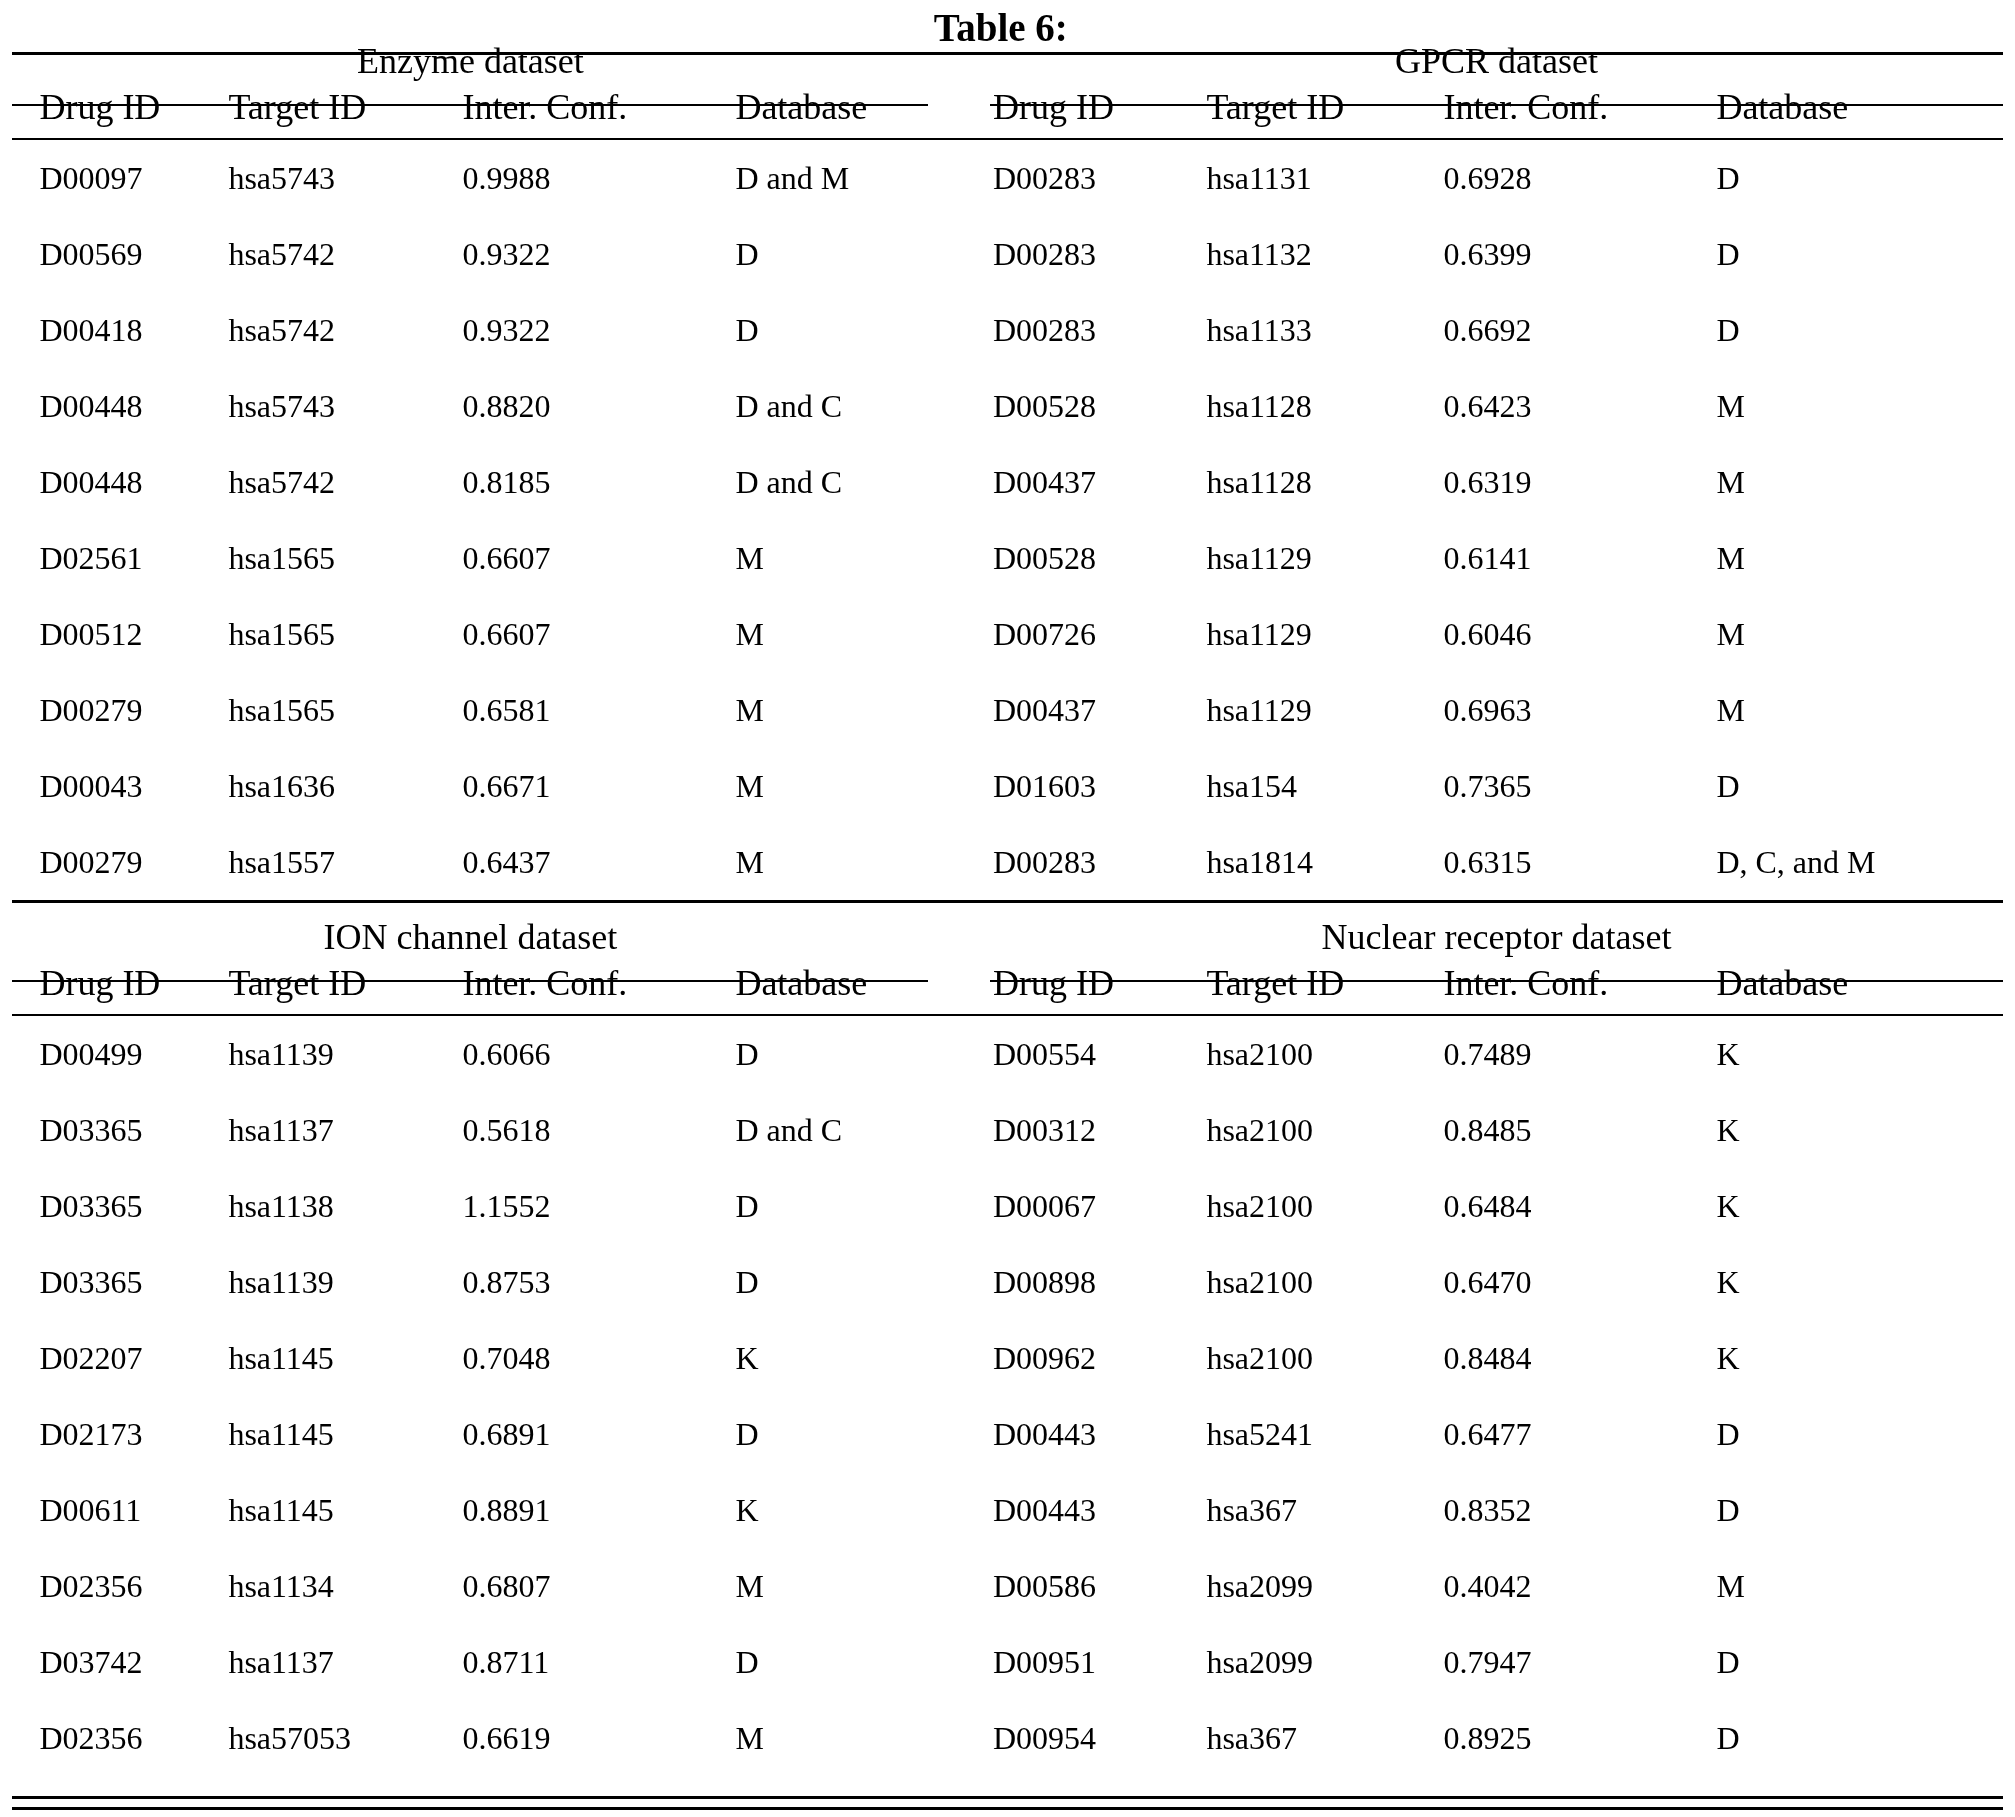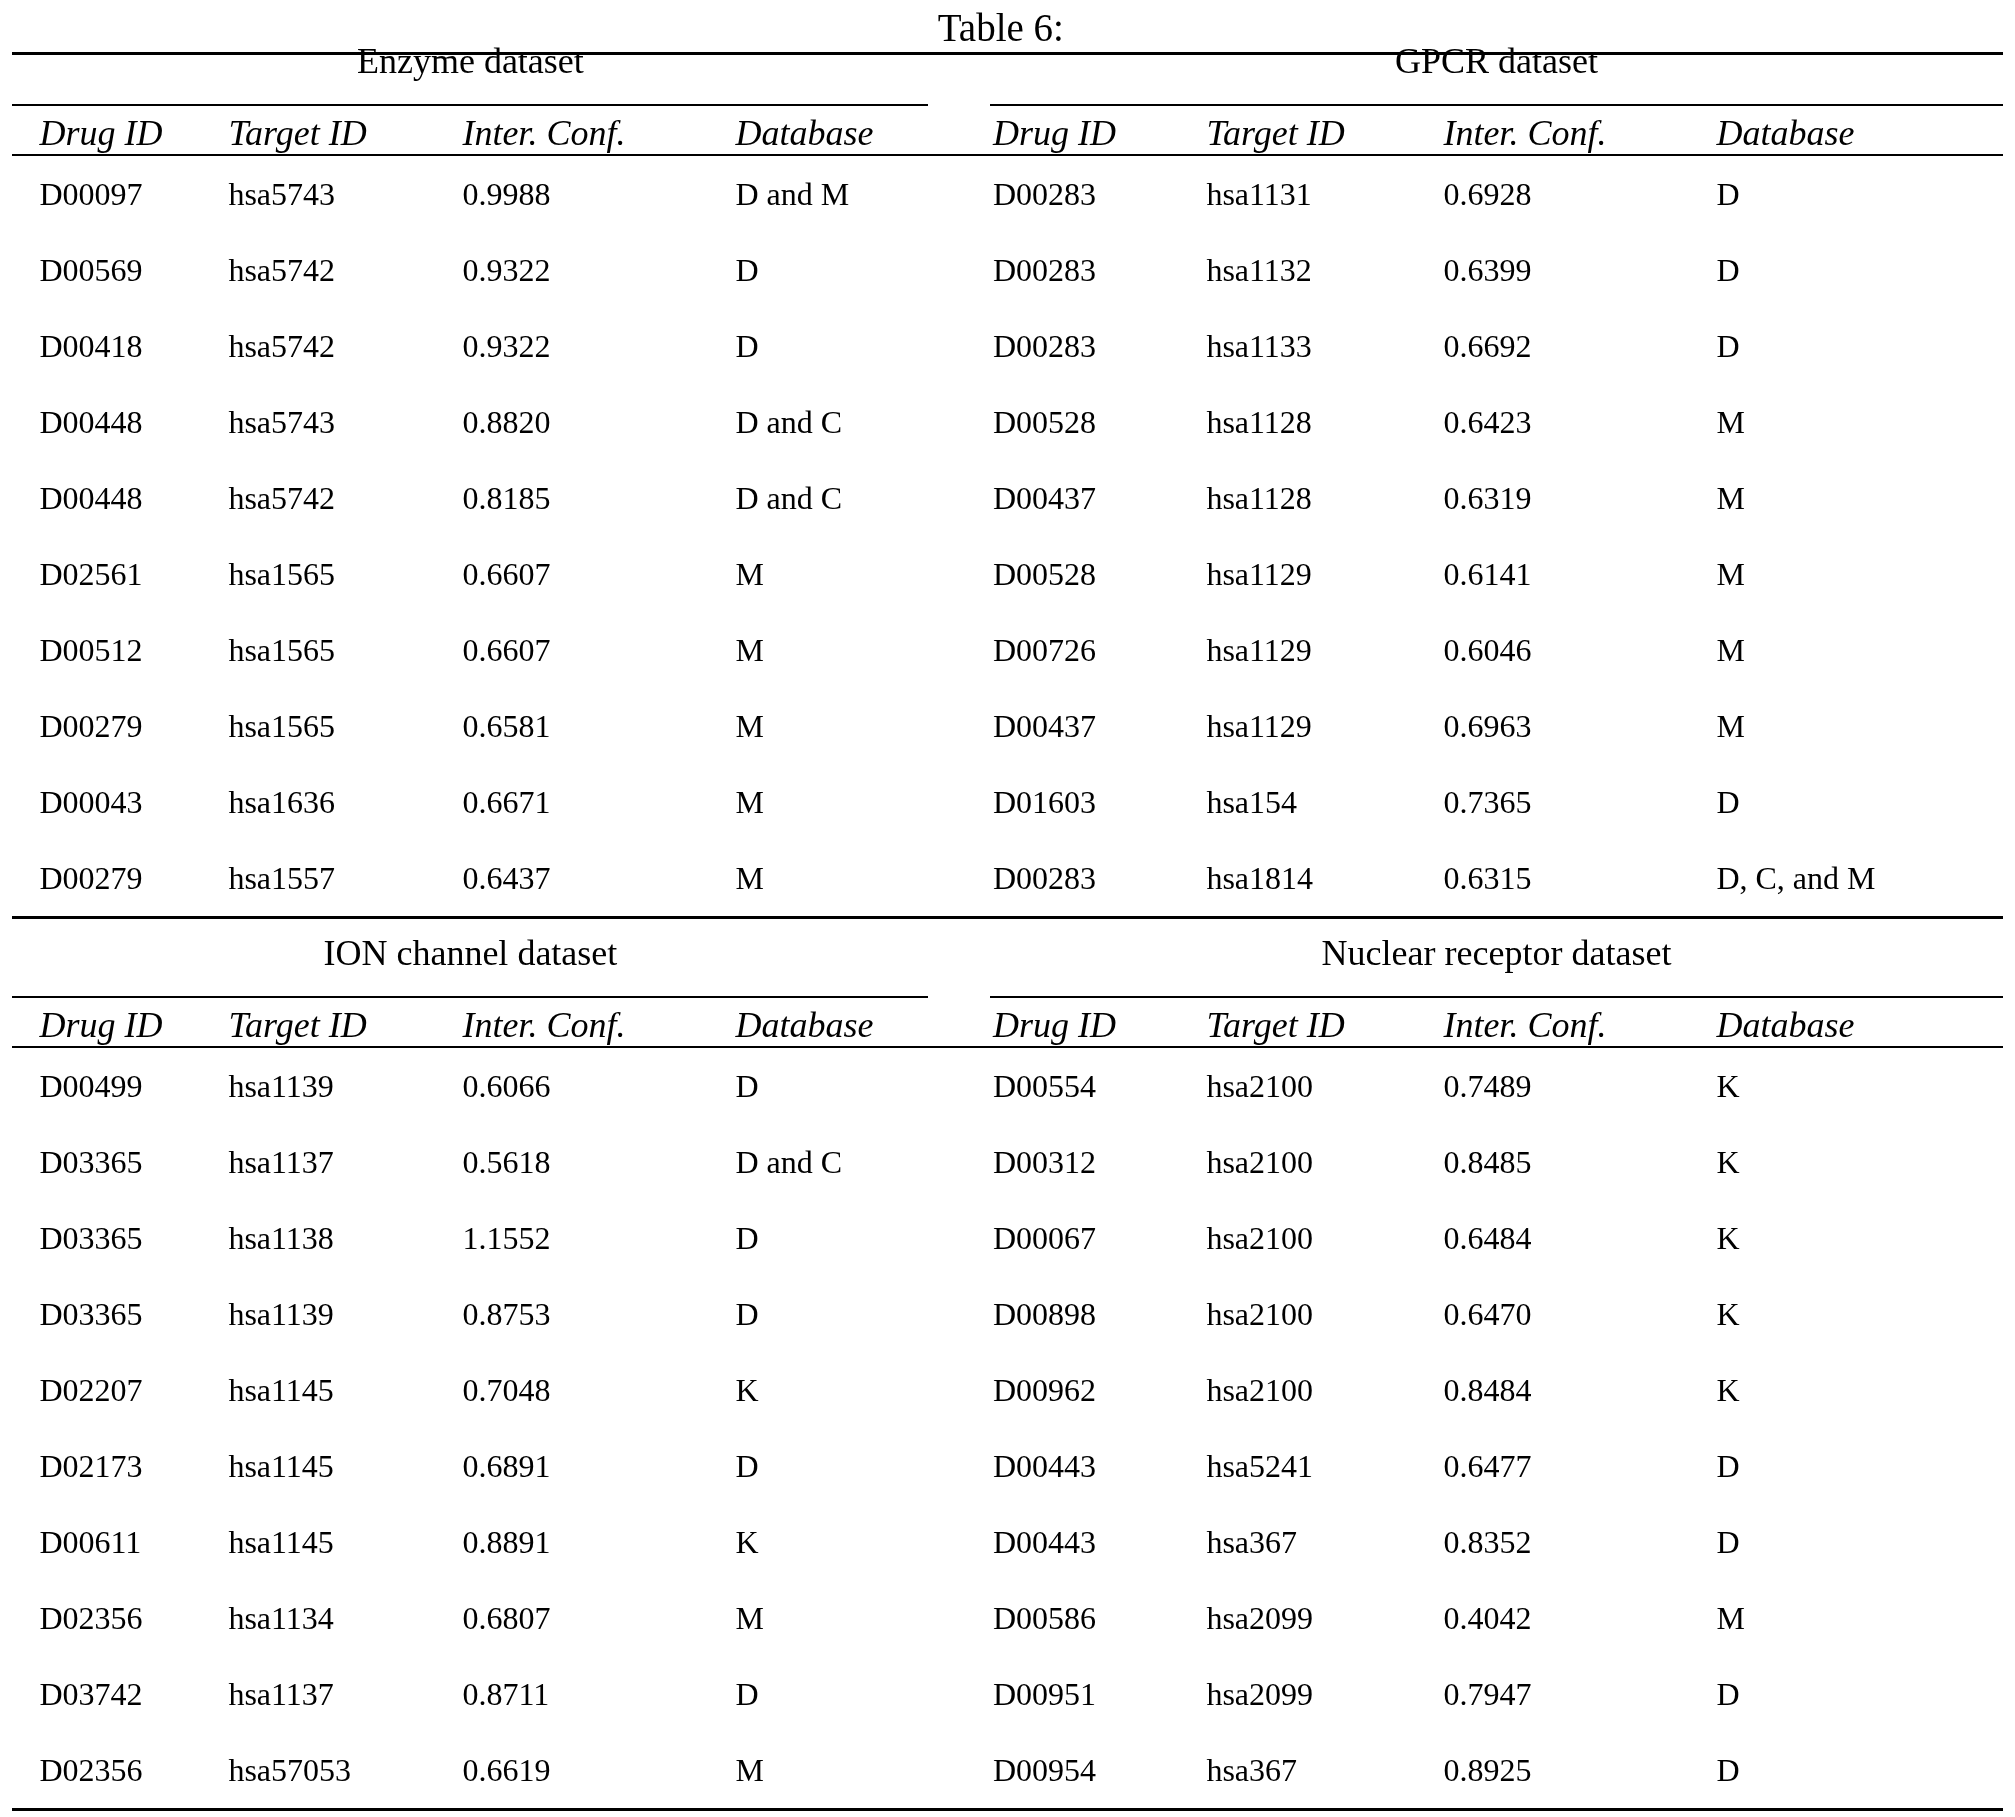--- a/index.html
+++ b/index.html
@@ -12,45 +12,44 @@
     .page {
       width: 2015px; height: 1817px;
       padding: 3.1px 12.4px 7.2px;
       display: flex; flex-direction: column;
     }
     .caption-row {
       height: 49px; flex: 0 0 auto;
       display: flex; align-items: center; justify-content: center;
       font-size: 39px;
     }
-    .caption-label { font-weight: 400; margin-right: 13.4px; }
+    .caption-label { font-weight: 700; margin-right: 13.4px; }
     .rule { height: 2.6px; background: #000; flex: 0 0 auto; }
     .rule-spacer { height: 8.2px; flex: 0 0 auto; }
     .flex-spacer { flex: 1 1 auto; }
     .pair {
       display: grid;
       grid-template-columns: 916px 62px 1fr;
       flex: 0 0 auto;
     }
     .ds-title-wrap {
       height: 51px;
       border-bottom: 2.6px solid #000;
       display: flex; align-items: flex-end; justify-content: center;
       padding-bottom: 22px;
       font-size: 36px;
     }
     .ds-title-wrap.tall { height: 79px; }
     .cols-left  { display: grid; grid-template-columns: 216px 234px 273px 1fr; }
     .cols-right { display: grid; grid-template-columns: 216px 237px 273px 1fr; }
     .head-row {
-      height: 48px;
+      height: 32px;
       align-items: end;
-      padding-bottom: 0;
+      padding-bottom: 10px;
       font-size: 36px;
-      font-style: italic;
     }
     .data-row {
       height: 76px;
       align-items: center;
       font-size: 32px;
     }
     .cell, .head-cell { white-space: nowrap; overflow: hidden; }
     .left  > .c0 { padding-left: 27px; }
     .right > .c0 { padding-left: 2.6px; }
   </style>

